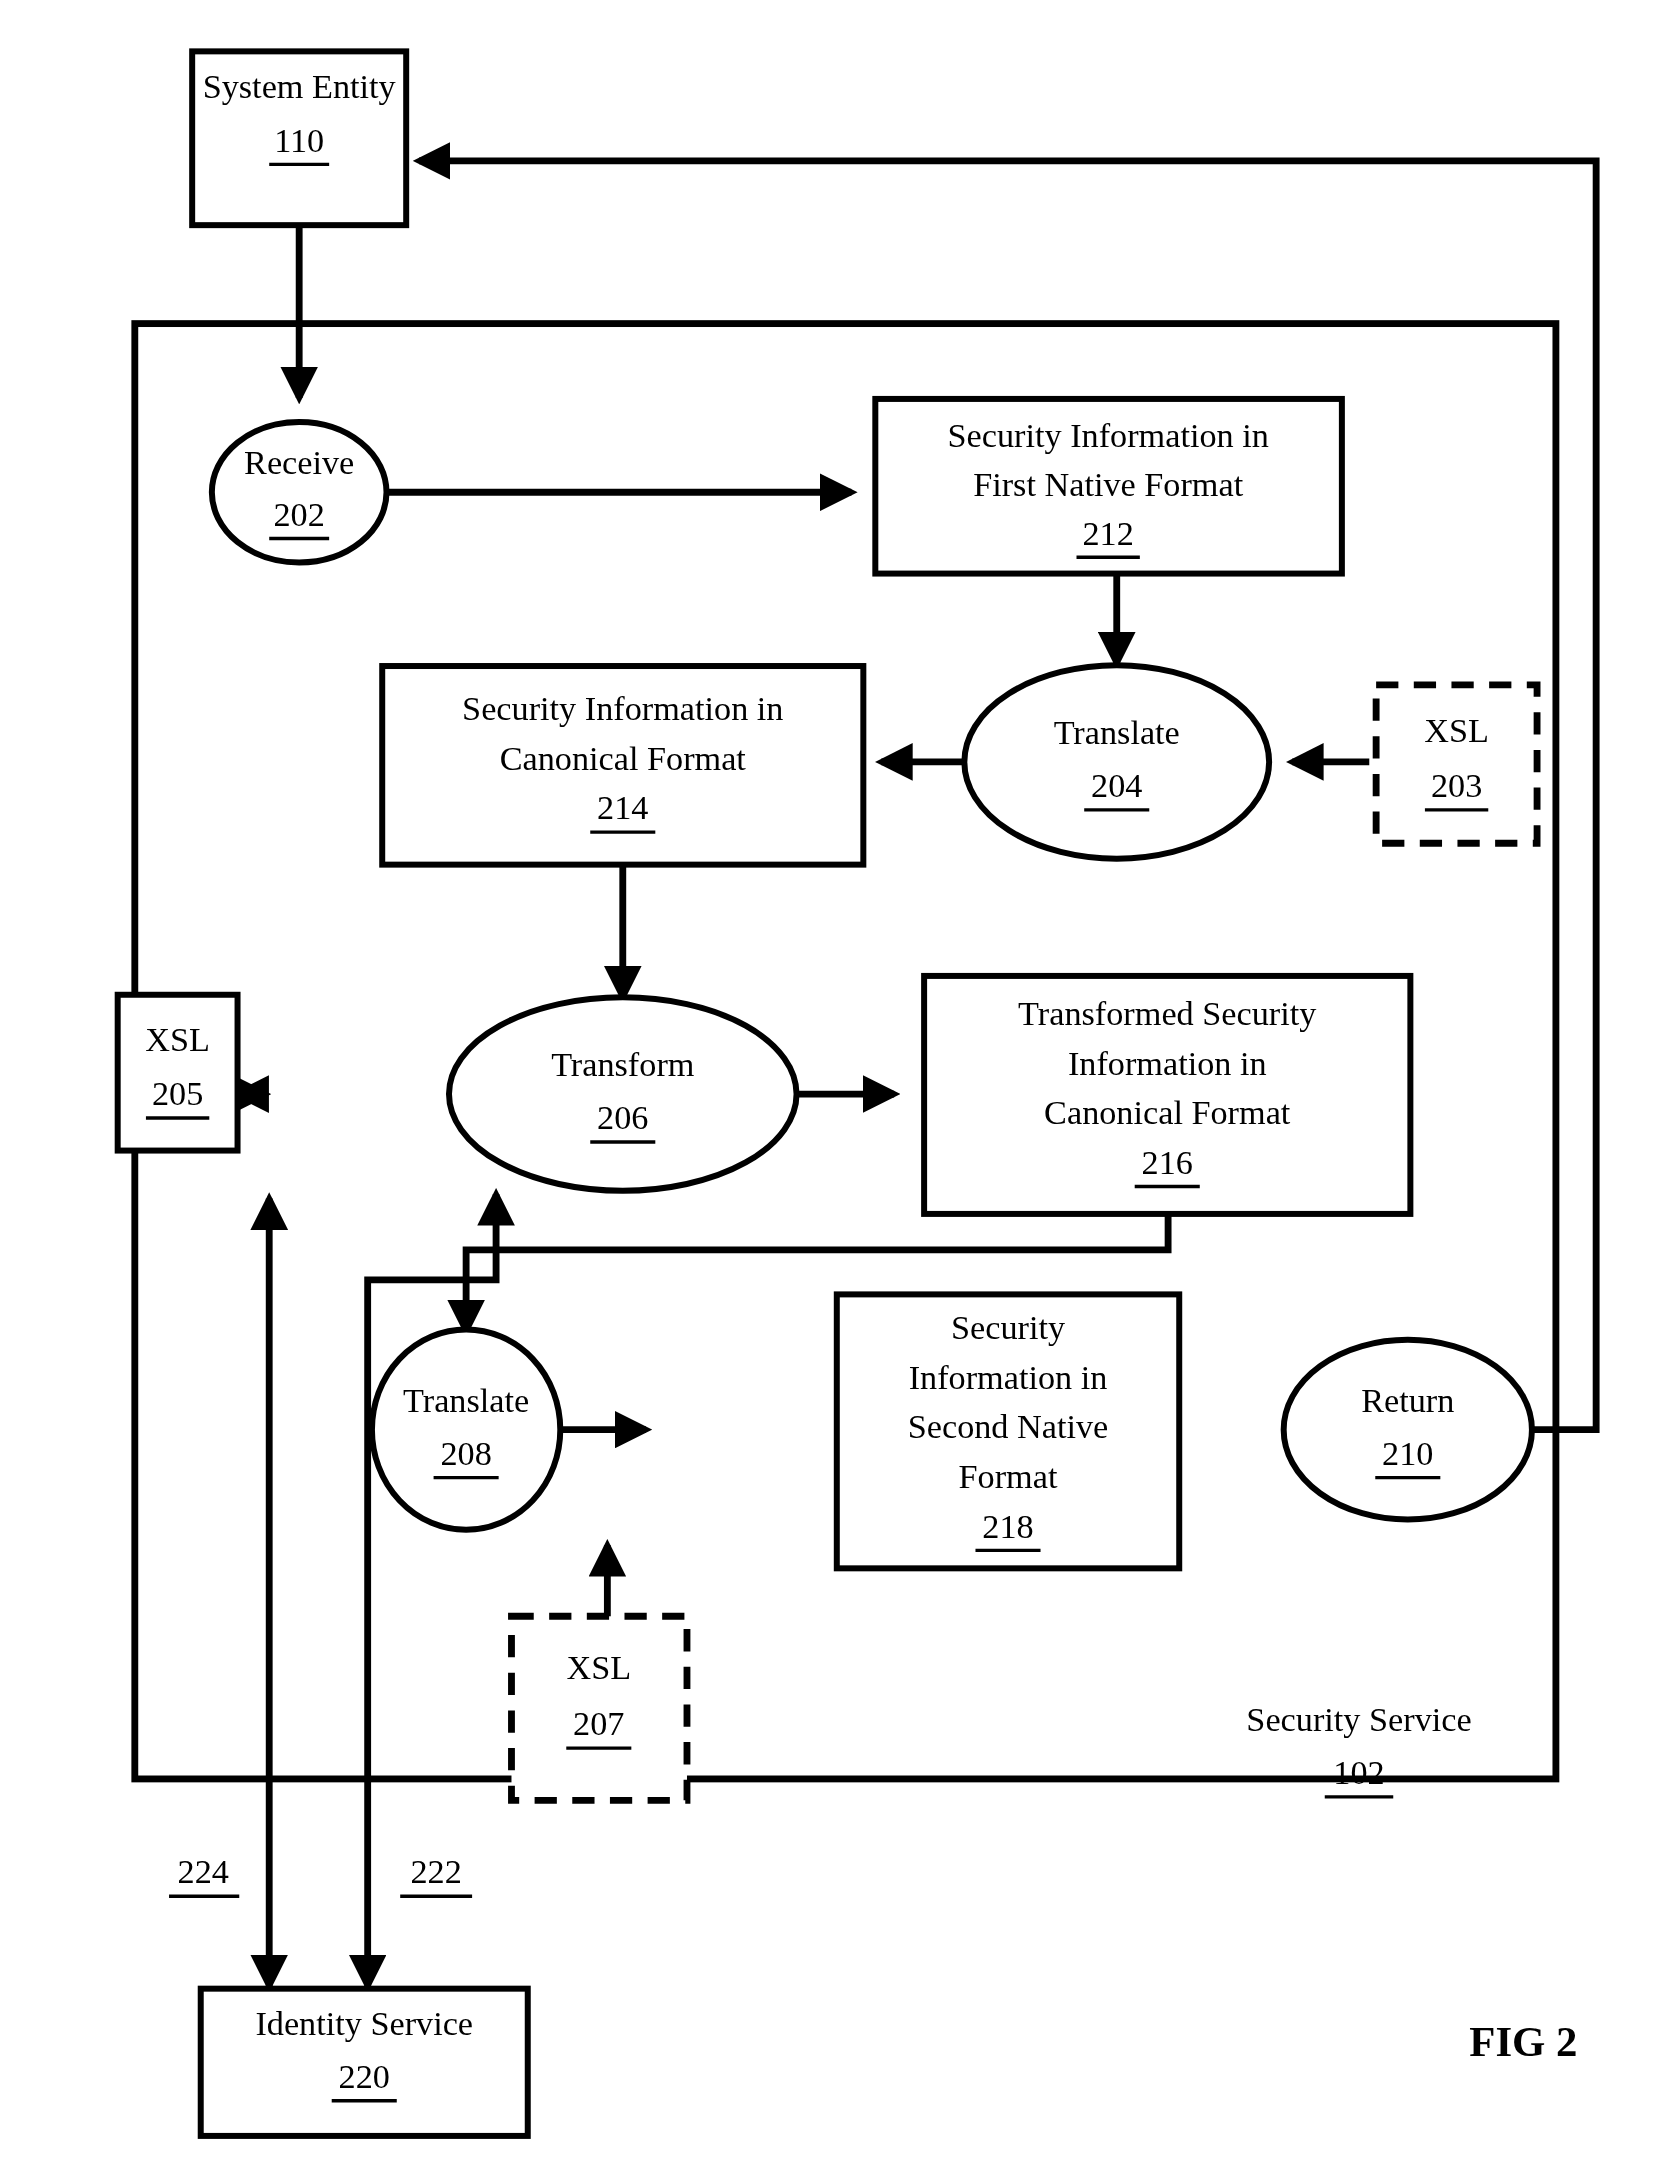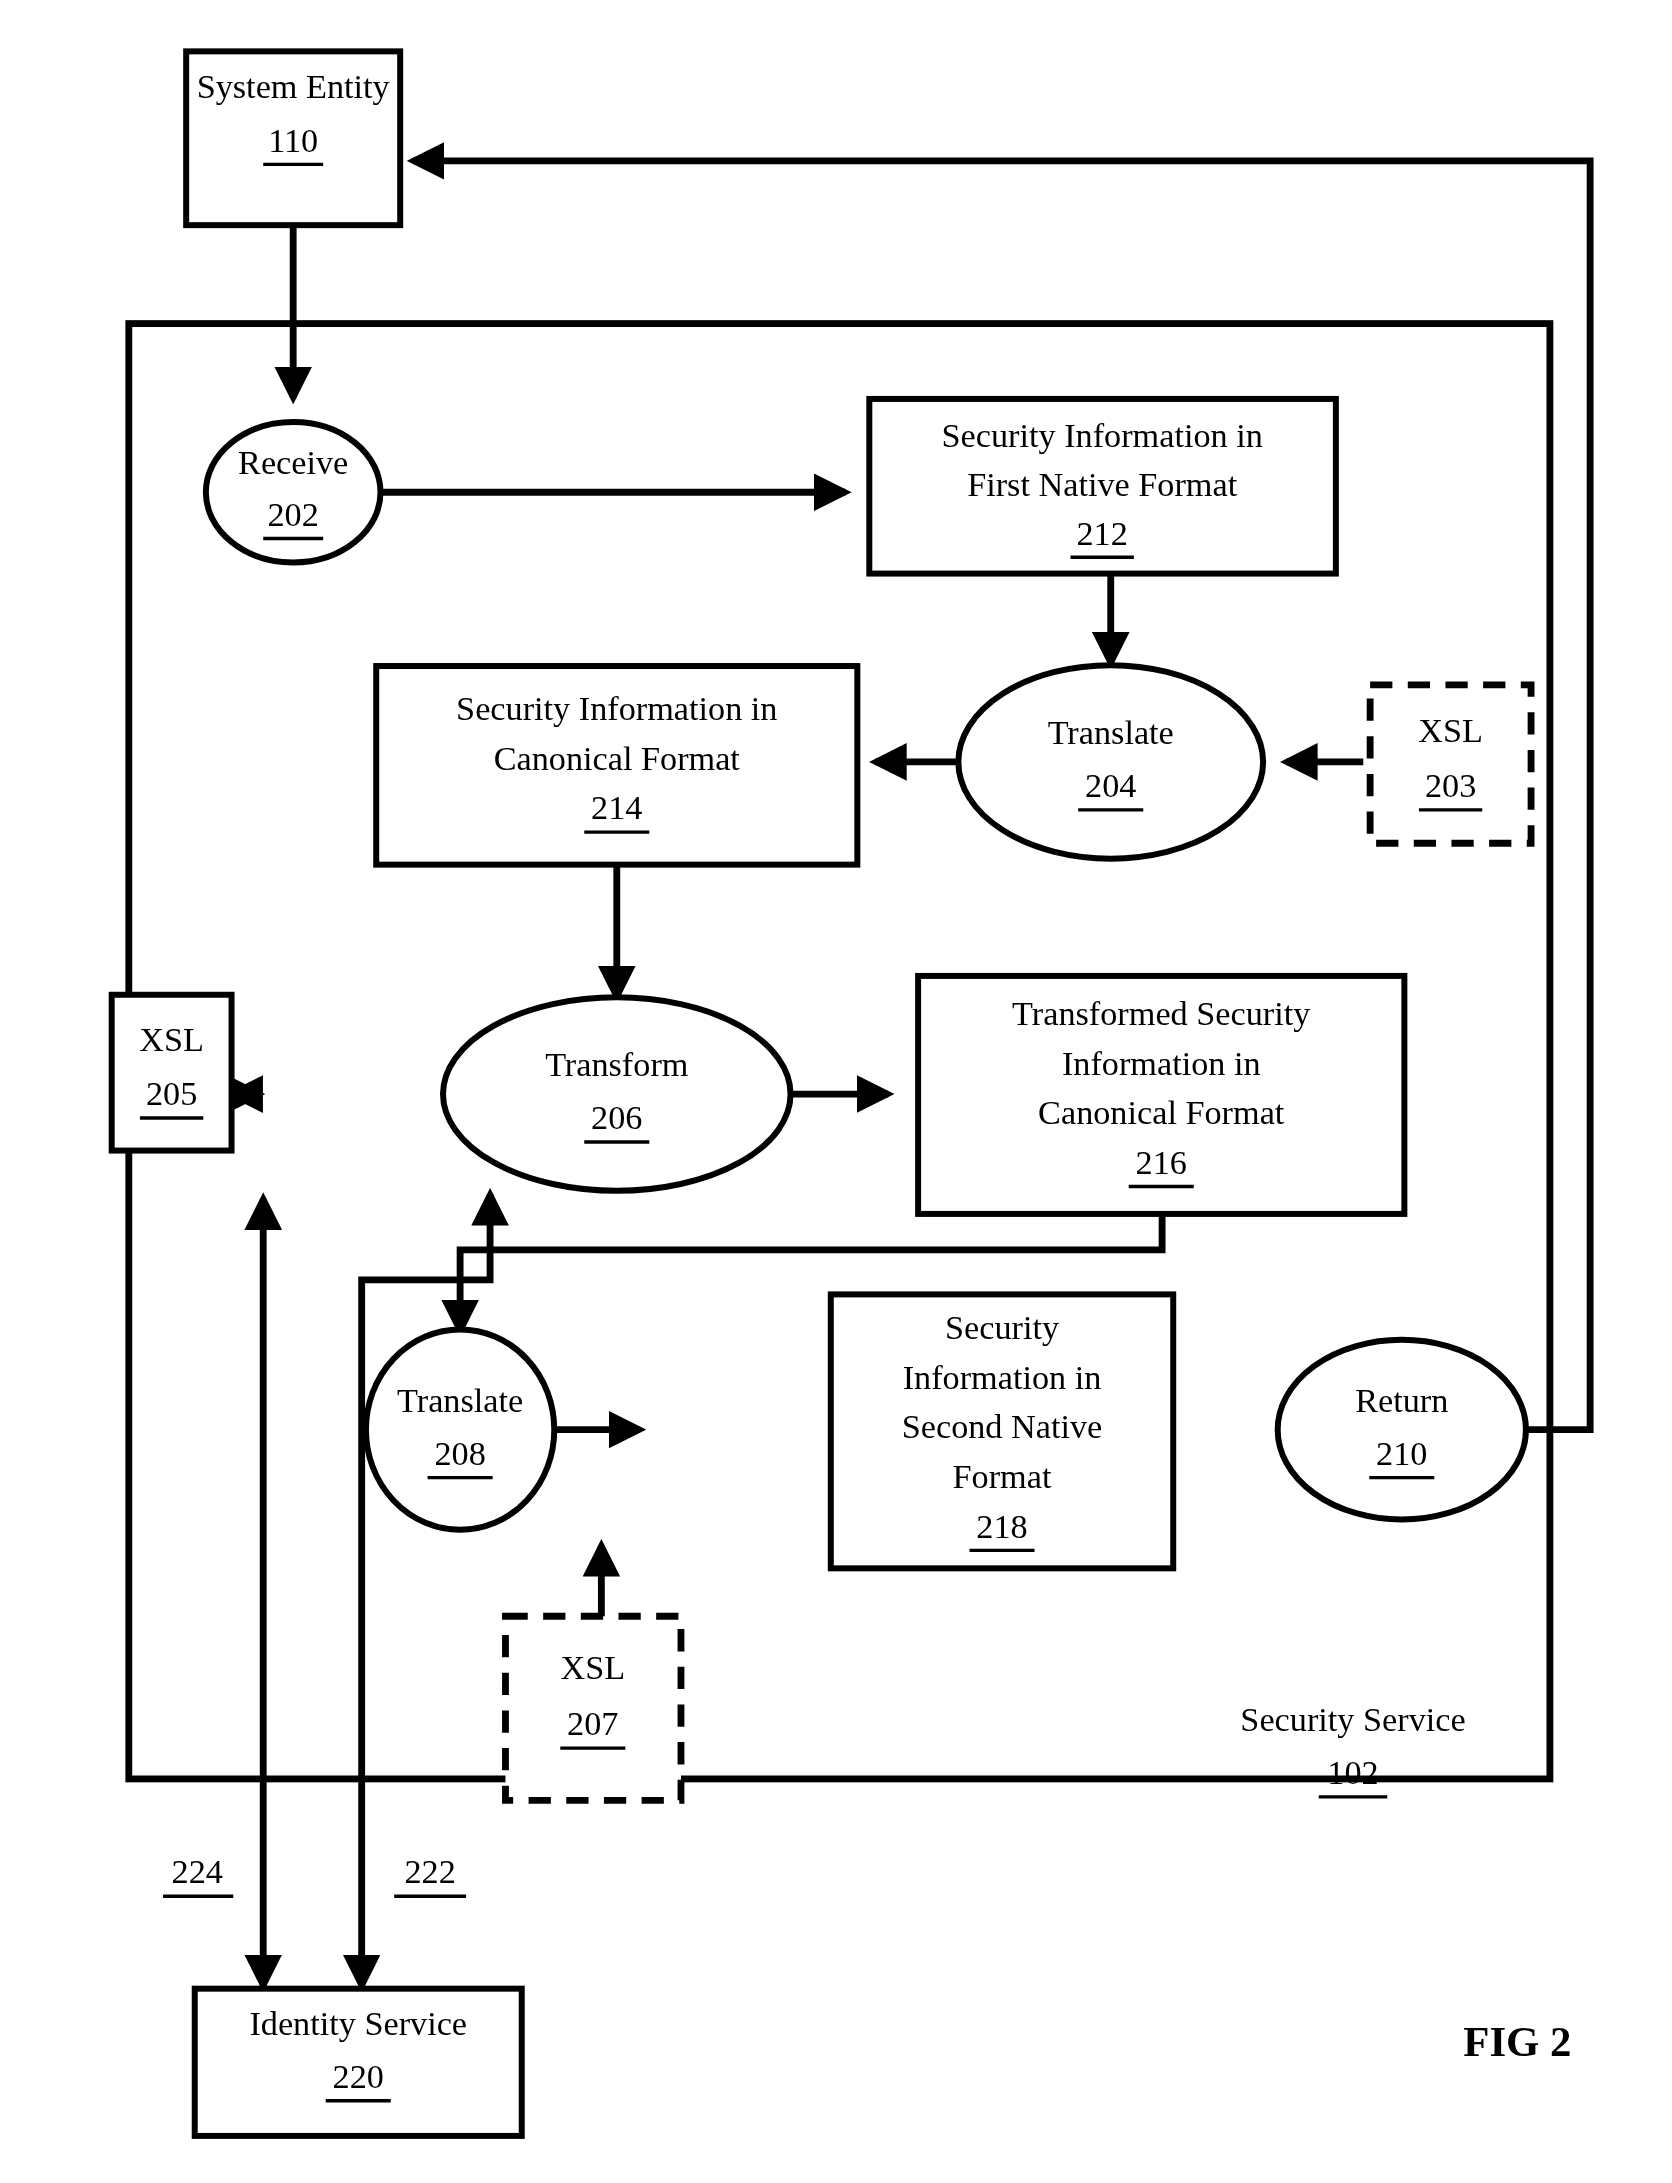--- a/index.html
+++ b/index.html
@@ -9,21 +9,21 @@
   }
   body {
     width: 1673px;
     height: 2183px;
     font-family: "Liberation Serif", "DejaVu Serif", serif;
     overflow: hidden;
     position: relative;
   }
   #figure-root {
     position: absolute;
-    top: 0; left: 2px;
+    top: 0; left: 8px;
     width: 1567px;
     height: 2183px;
   }
   svg.diagram {
     display: block;
     width: 1673px;
     height: 2183px;
   }
   .node-shape {
     fill: #ffffff;

